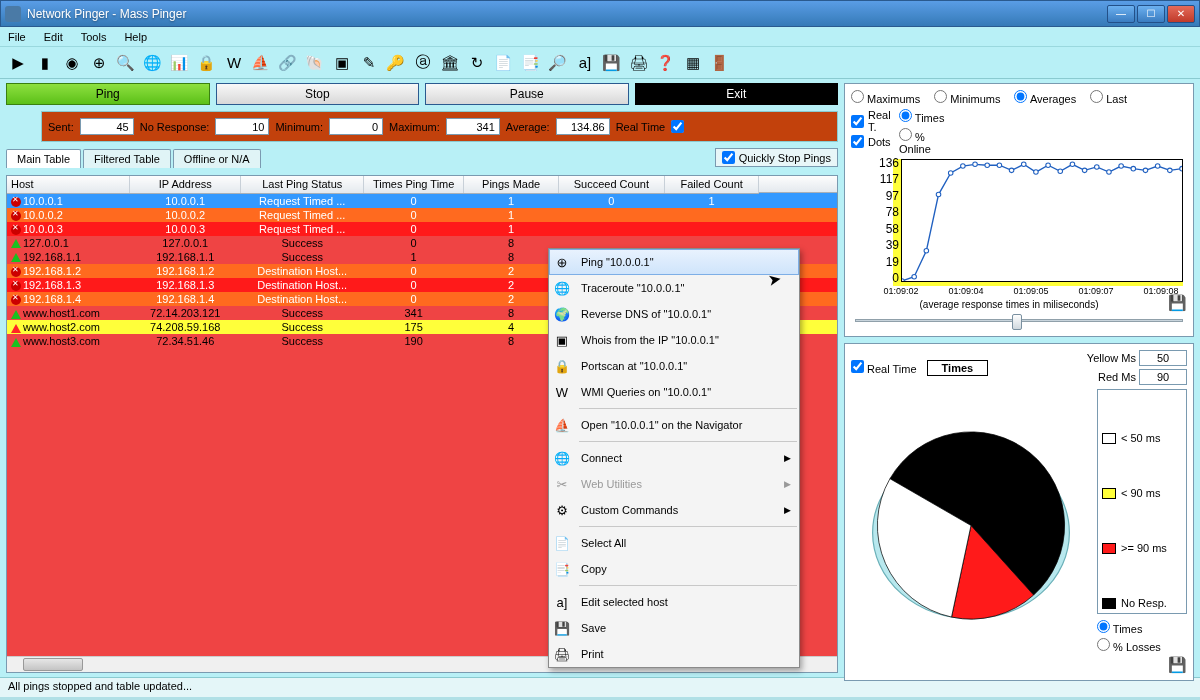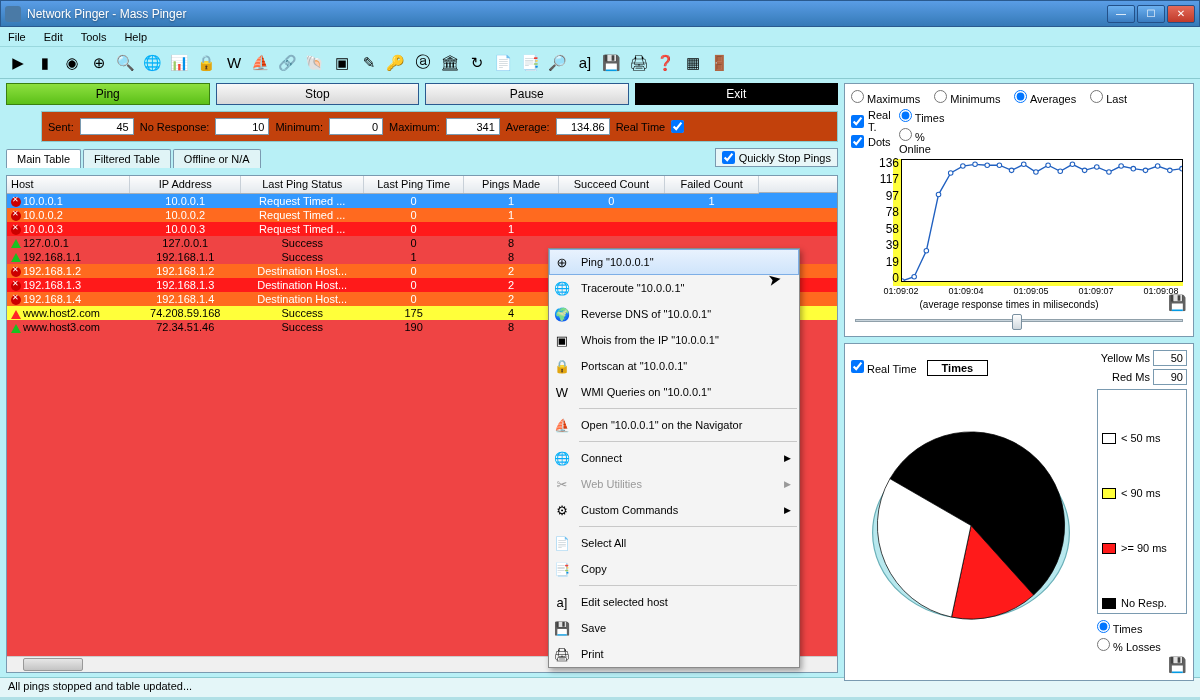--- a/index.html
+++ b/index.html
@@ -85,21 +85,21 @@
 .charttitle{position:absolute;top:8px;left:50%;transform:translateX(-50%);border:1px solid #000;background:#fff;padding:1px 10px;font-weight:bold;}
 .checkside{position:absolute;left:2px;top:2px;display:flex;flex-direction:column;gap:2px;font-size:11px;}
 .checkside label{display:flex;align-items:center;gap:4px;}
 .slidebar{height:20px;display:flex;align-items:center;padding:0 4px;}
 .slidebar .track{flex:1;height:3px;background:#c8d4dc;border:1px solid #90a0aa;position:relative;}
 .slidebar .thumb{position:absolute;left:48%;top:-6px;width:10px;height:16px;background:linear-gradient(#fefefe,#d0d8de);border:1px solid #7a90a0;border-radius:2px;}
 .caption{font-size:10px;text-align:center;margin-top:1px;}
 
 .piepanel{flex:1;}
 .pieheader{display:flex;align-items:center;gap:10px;margin-bottom:4px;}
-.smallin{width:34px;height:16px;border:1px solid #7a9ab0;text-align:right;padding:0 3px;}
+.smallin{width:48px;height:16px;border:1px solid #7a9ab0;text-align:center;padding:0 3px;}
 .piewrap{display:flex;gap:6px;}
 .piesvg{flex:1;}
 .legend{width:90px;border:1px solid #7a9ab0;padding:4px;display:flex;flex-direction:column;gap:5px;font-size:10px;}
 .legend .li{display:flex;align-items:center;gap:5px;margin-top:38px;}
 .legend .sw{width:14px;height:11px;border:1px solid #000;}
 .bottomradio{display:flex;flex-direction:column;gap:3px;margin-top:6px;font-size:11px;}
 
 .statusbar{height:20px;border-top:1px solid #8acad0;background:#e4f6f8;padding:2px 8px;font-size:11px;}
 </style>
 </head>
@@ -197,21 +197,21 @@
             <col style="width:85px">
             <col style="width:95px">
             <col style="width:85px">
             <col style="width:70px">
           </colgroup>
         <thead>
             <tr>
           <th>Host</th>
           <th class="center">IP Address</th>
           <th class="center">Last Ping Status</th>
-          <th class="center">Last Ping Time</th>
+          <th class="center">Times Ping Time</th>
           <th class="center">Pings Made</th>
           <th class="center">Succeed Count</th>
           <th class="center">Failed Count</th>
           <th class="right">% Failed</th>
         </tr>
           </thead>
         <tbody id="tb">
             <tr class="sel">
               <td><span class="statusicon stx"></span>10.0.0.1</td>
   <td class="center">10.0.0.1</td>
@@ -281,20 +281,30 @@
               <td class="center"></td>
               <td class="center"></td>
               <td class="right"></td>
             </tr>
             <tr class="orange">
               <td><span class="statusicon stx"></span>192.168.1.4</td>
   <td class="center">192.168.1.4</td>
               <td class="center">Destination Host...</td>
               <td class="center">0</td>
   <td class="center">2</td>
+              <td class="center"></td>
+              <td class="center"></td>
+              <td class="right"></td>
+            </tr>
+            <tr class="">
+              <td><span class="statusicon stok"></span>www.host1.com</td>
+  <td class="center">72.14.203.121</td>
+              <td class="center">Success</td>
+              <td class="center">341</td>
+  <td class="center">8</td>
               <td class="center"></td>
               <td class="center"></td>
               <td class="right"></td>
             </tr>
             <tr class="yellow">
               <td><span class="statusicon stwarn"></span>www.host2.com</td>
   <td class="center">74.208.59.168</td>
               <td class="center">Success</td>
               <td class="center">175</td>
   <td class="center">4</td>

